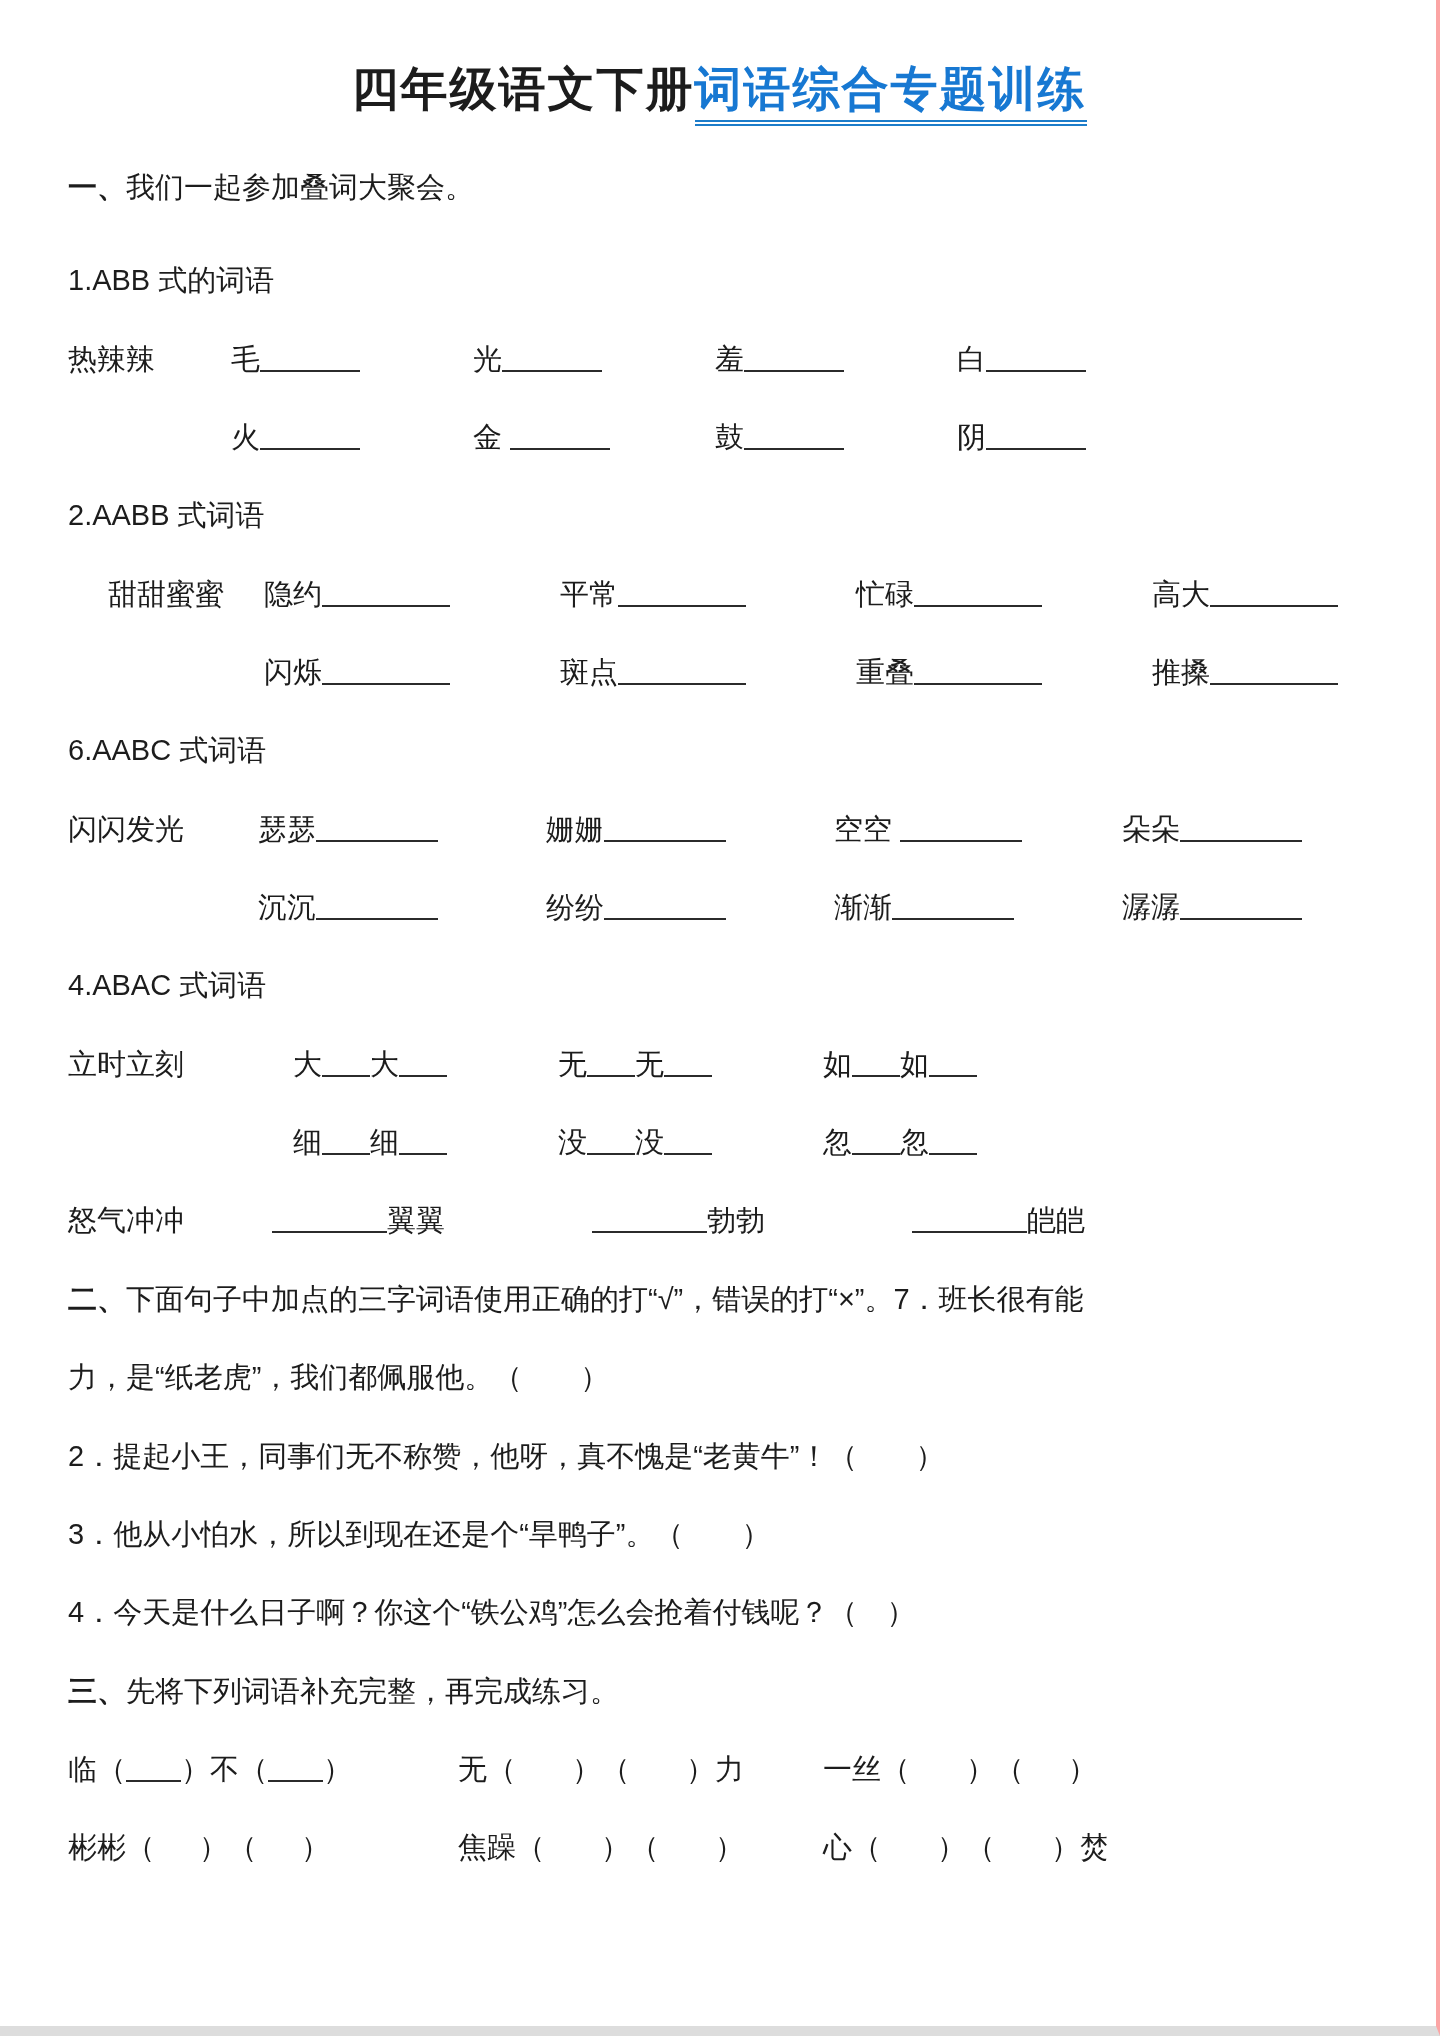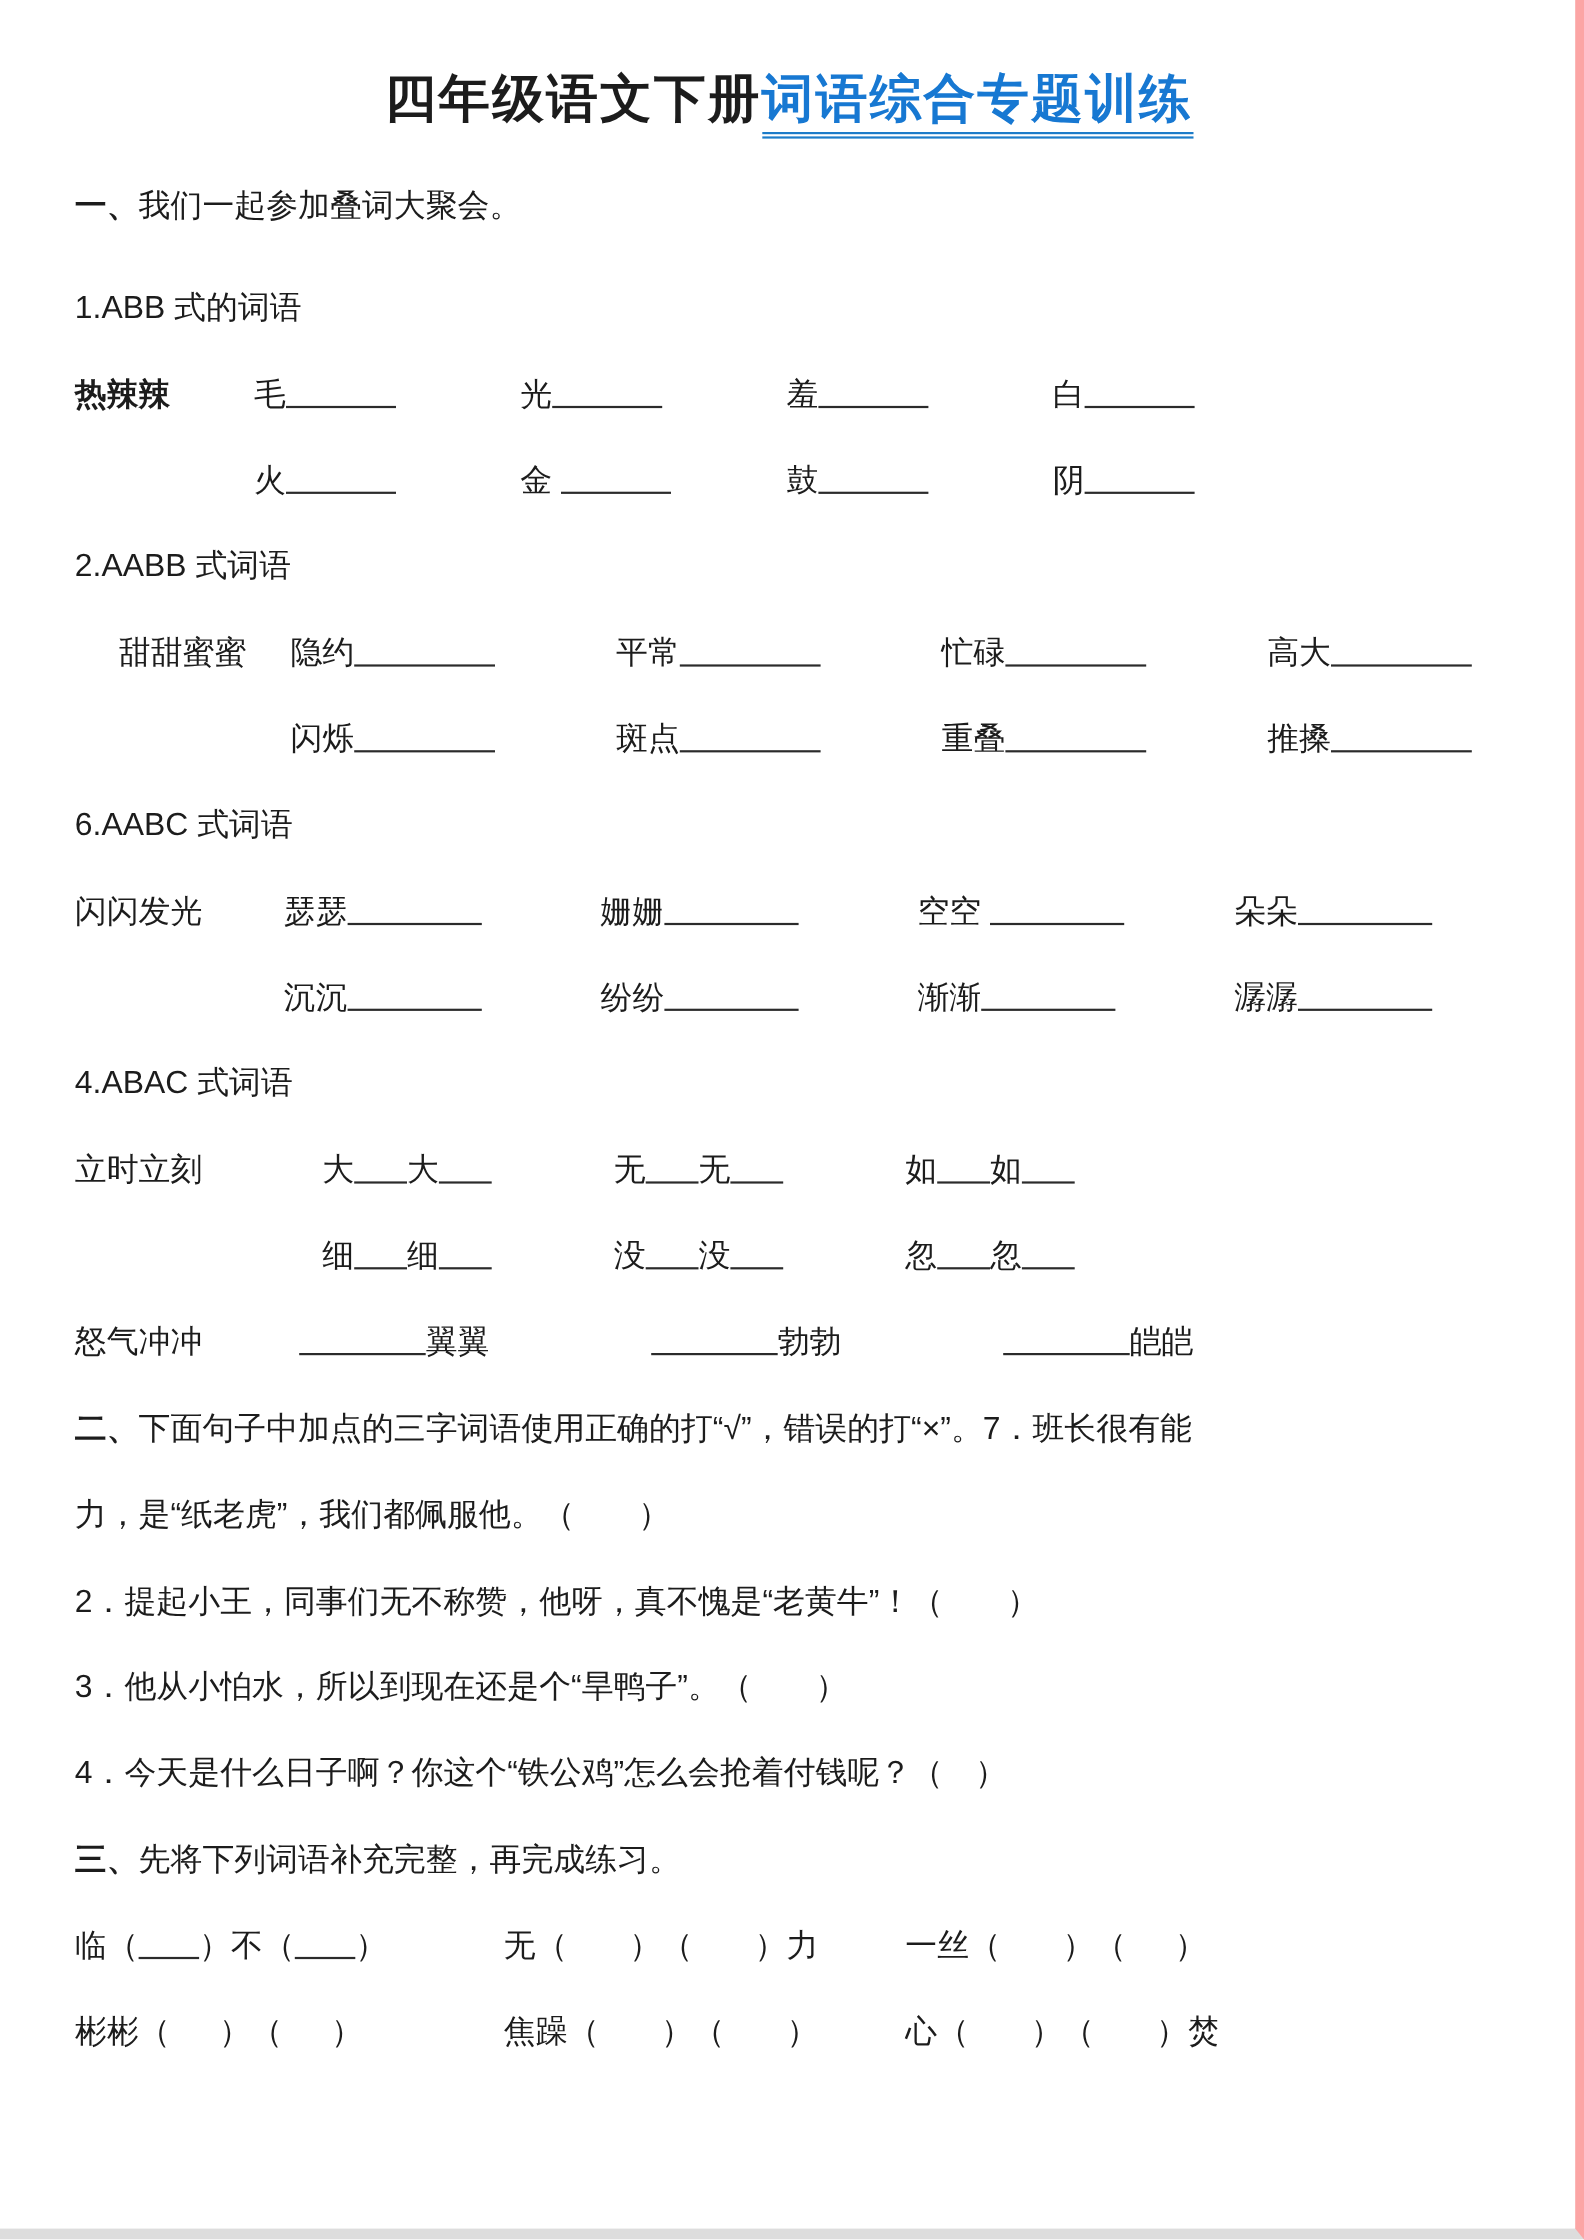--- a/index.html
+++ b/index.html
@@ -7,21 +7,21 @@
   body {
     width:1440px; height:2036px;
     font-family:"Liberation Sans", sans-serif;
     color:#1c1c1c;
     overflow:hidden;
   }
   .page {
     width:1440px; height:2036px;
     padding:58px 66px 0 68px;
     background:#ffffff;
-    border-right:8px solid #fca5a5;
+    border-right:4px solid #fca5a5;
     border-bottom:10px solid #dddddd;
   }
   .title {
     text-align:center;
     font-size:47px;
     font-weight:bold;
     letter-spacing:2px;
     white-space:nowrap;
     margin-bottom:50px;
   }
@@ -34,21 +34,21 @@
     font-size:29px;
     line-height:1.15;
     white-space:nowrap;
     margin-bottom:45px;
   }
   .sec-gap { margin-bottom:60px; }
   .marker { font-weight:bold; }
   .ex { display:inline-block; }
   .cell { display:inline-block; }
   
-  .abb  .ex { width:163px;font-weight:bold; }  .abb  .cell { width:242px; }
+  .abb  .ex { width:163px; }  .abb  .cell { width:242px; }
   .aabb .ex { width:196px;text-align:center; }  .aabb .cell { width:296px; }
   .aabc .ex { width:190px; }  .aabc .cell { width:288px; }
   .abac .ex { width:225px; }  .abac .cell { width:265px; }
   .abcc .ex { width:204px; }  .abcc .cell { width:320px; }
   .ind-abb  { padding-left:163px; }
   .ind-aabb { padding-left:196px; }
   .ind-aabc { padding-left:190px; }
   .ind-abac { padding-left:225px; }
   .s3row .c1 { width:390px; }
   .s3row .c2 { width:365px; }

